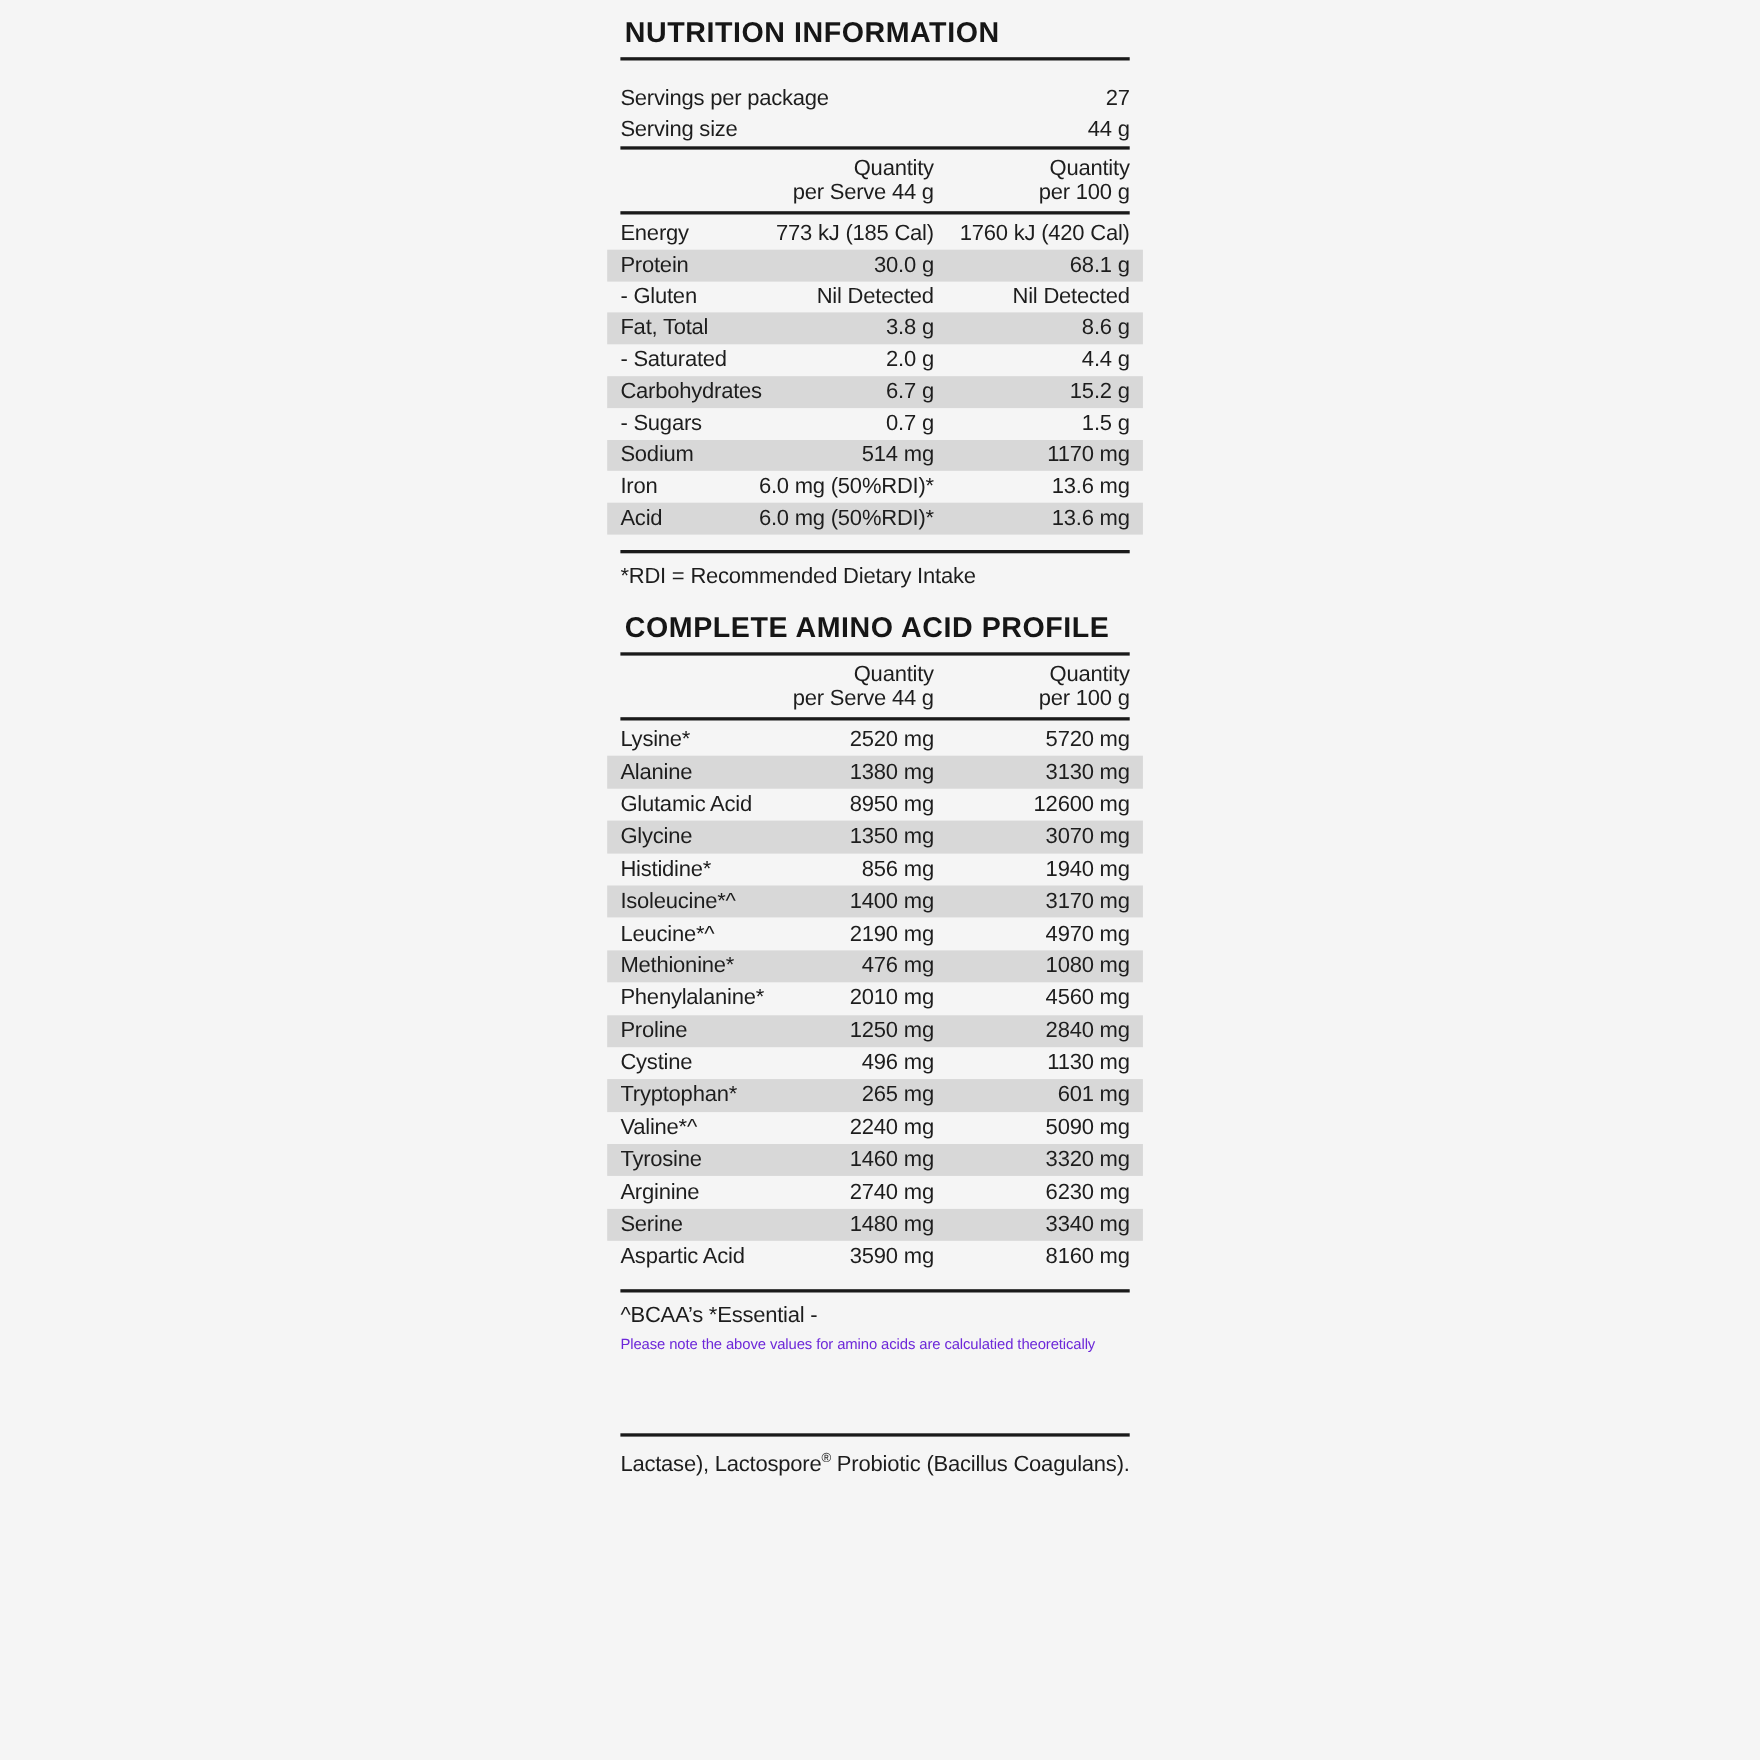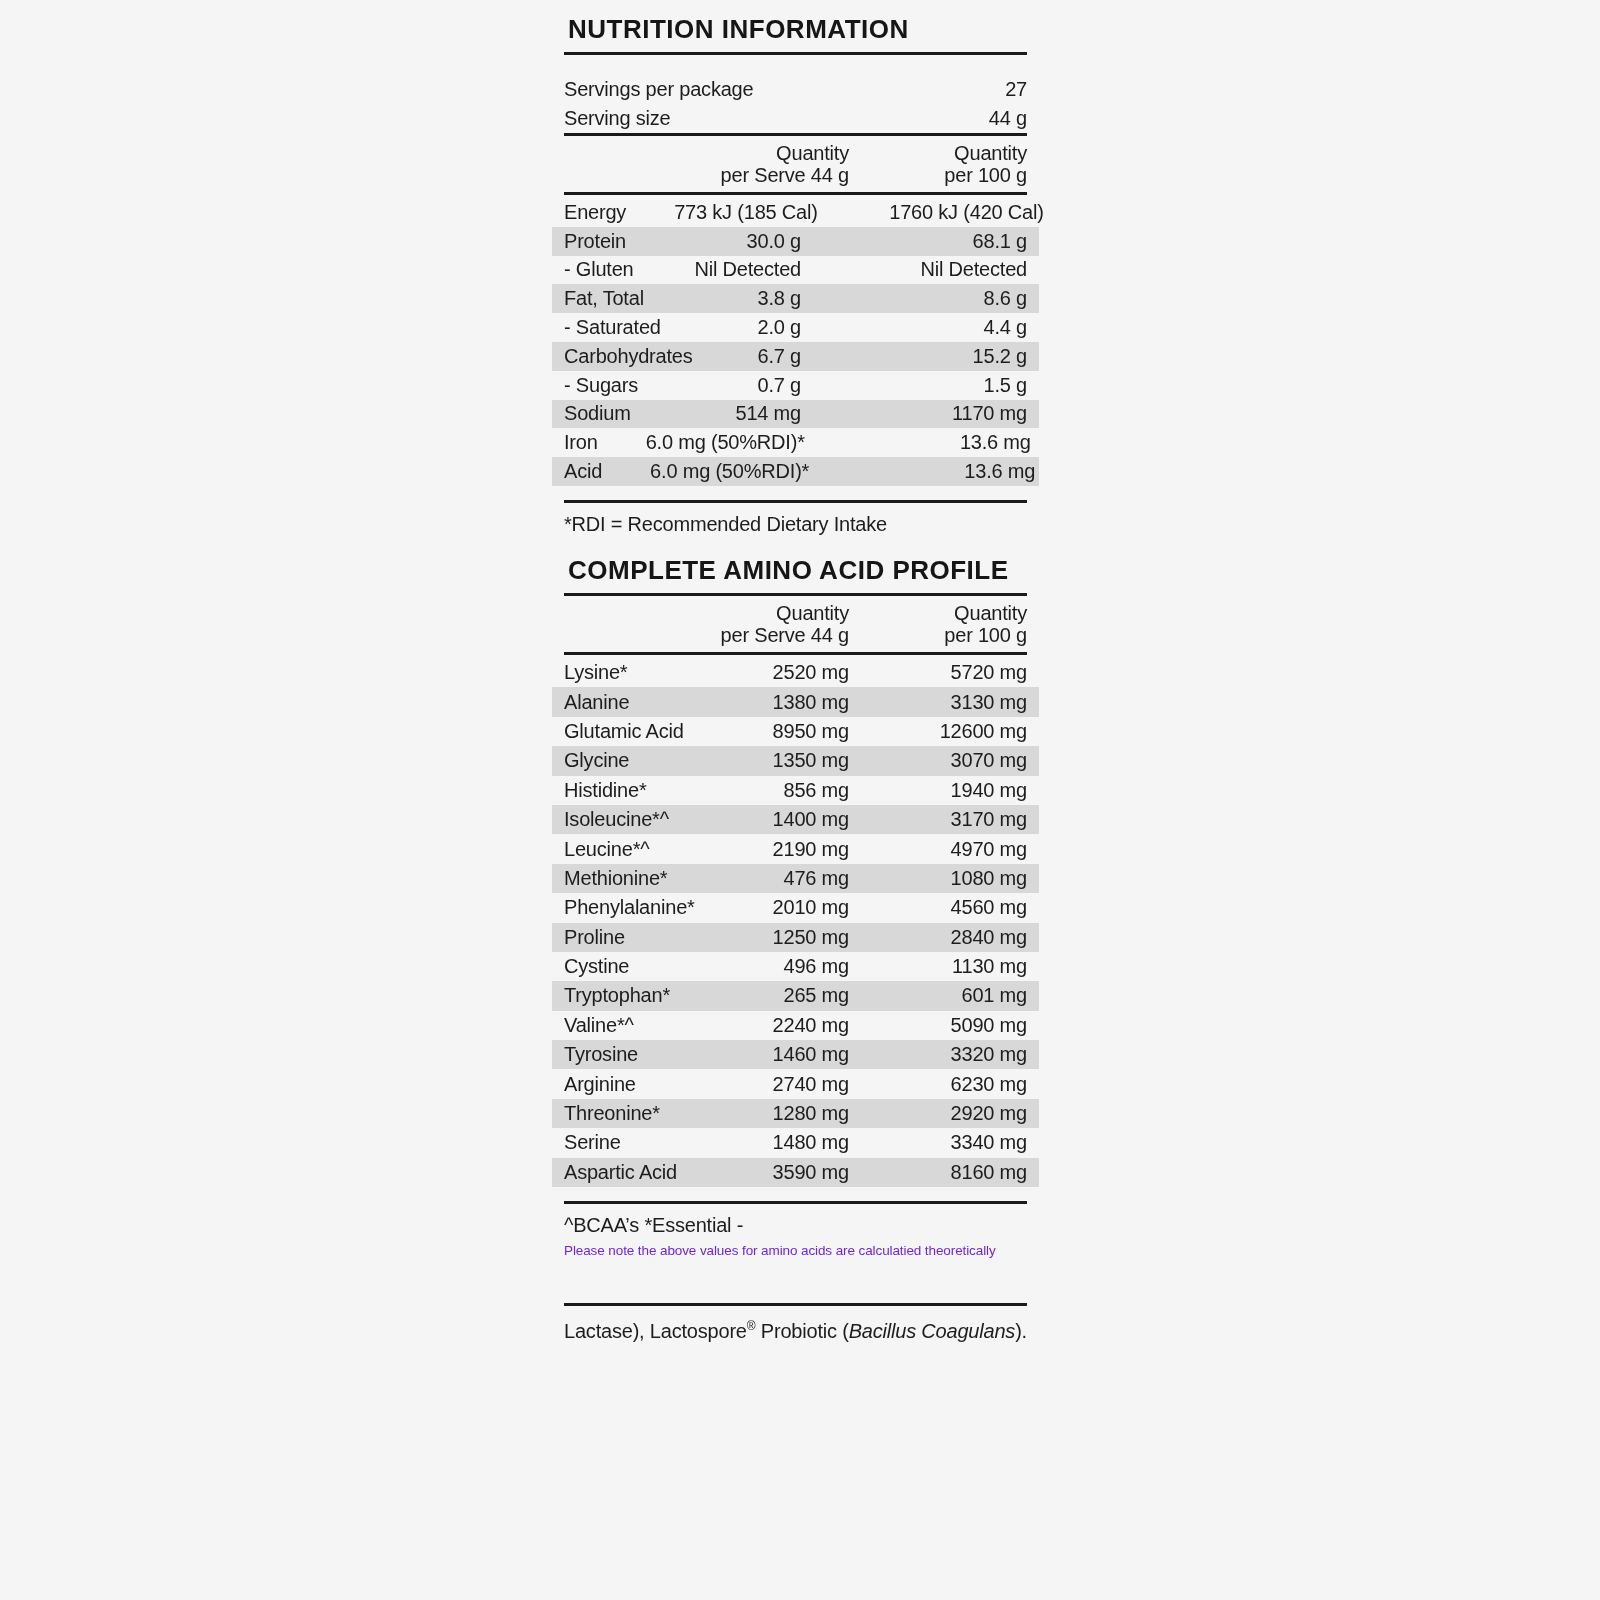--- a/index.html
+++ b/index.html
@@ -52,21 +52,21 @@
   .col-headers .col-h { text-align: right; line-height: 22px; white-space: pre-line; }
   .rows { margin-top: 3px; }
   .t-row {
     display: grid;
     grid-template-columns: 1fr auto 178px;
     align-items: center;
     font-size: 20px;
     letter-spacing: -0.2px;
     white-space: nowrap;
   }
-  .rows-nutrition .t-row { height: 28.8px; gap: 48px; }
+  .rows-nutrition .t-row { height: 28.8px; }
   .rows-amino .t-row { height: 29.4px; }
   .t-row:nth-child(even) {
     background: #d8d8d8;
     margin: 0 -12px;
     padding: 0 12px;
   }
   .cell-label { text-align: left; }
   .cell-serve { text-align: right; }
   .cell-per100 { text-align: right; }
   .bottom-rule { margin-top: 14px; }
@@ -85,21 +85,21 @@
     margin-top: 12px;
     font-size: 20px;
     letter-spacing: -0.2px;
   }
   .ing-line { line-height: 27px; white-space: nowrap; }
   .ing-reg {
     font-size: 12px;
     vertical-align: super;
     line-height: 0;
   }
-  .ing-italic { font-style: italic; }
+  .ing-italic { }
   #sec-nutrition { top: 10px; }
   #sec-amino { top: 551px; }
   #sec-ingredients { top: 1289px; }
 </style>
 </head>
 <body>
 
 <div class="section" id="sec-nutrition">
   <h2 class="section-title">NUTRITION INFORMATION</h2>
   <hr class="rule">
@@ -259,25 +259,20 @@
       <span class="cell-label">Tyrosine</span>
       <span class="cell-serve">1460 mg</span>
       <span class="cell-per100">3320 mg</span>
     </div>
       <div class="t-row">
       <span class="cell-label">Arginine</span>
       <span class="cell-serve">2740 mg</span>
       <span class="cell-per100">6230 mg</span>
     </div>
       <div class="t-row">
-      <span class="cell-label">Threonine*</span>
-      <span class="cell-serve">1280 mg</span>
-      <span class="cell-per100">2920 mg</span>
-    </div>
-      <div class="t-row">
       <span class="cell-label">Serine</span>
       <span class="cell-serve">1480 mg</span>
       <span class="cell-per100">3340 mg</span>
     </div>
       <div class="t-row">
       <span class="cell-label">Aspartic Acid</span>
       <span class="cell-serve">3590 mg</span>
       <span class="cell-per100">8160 mg</span>
     </div>
     </div>

